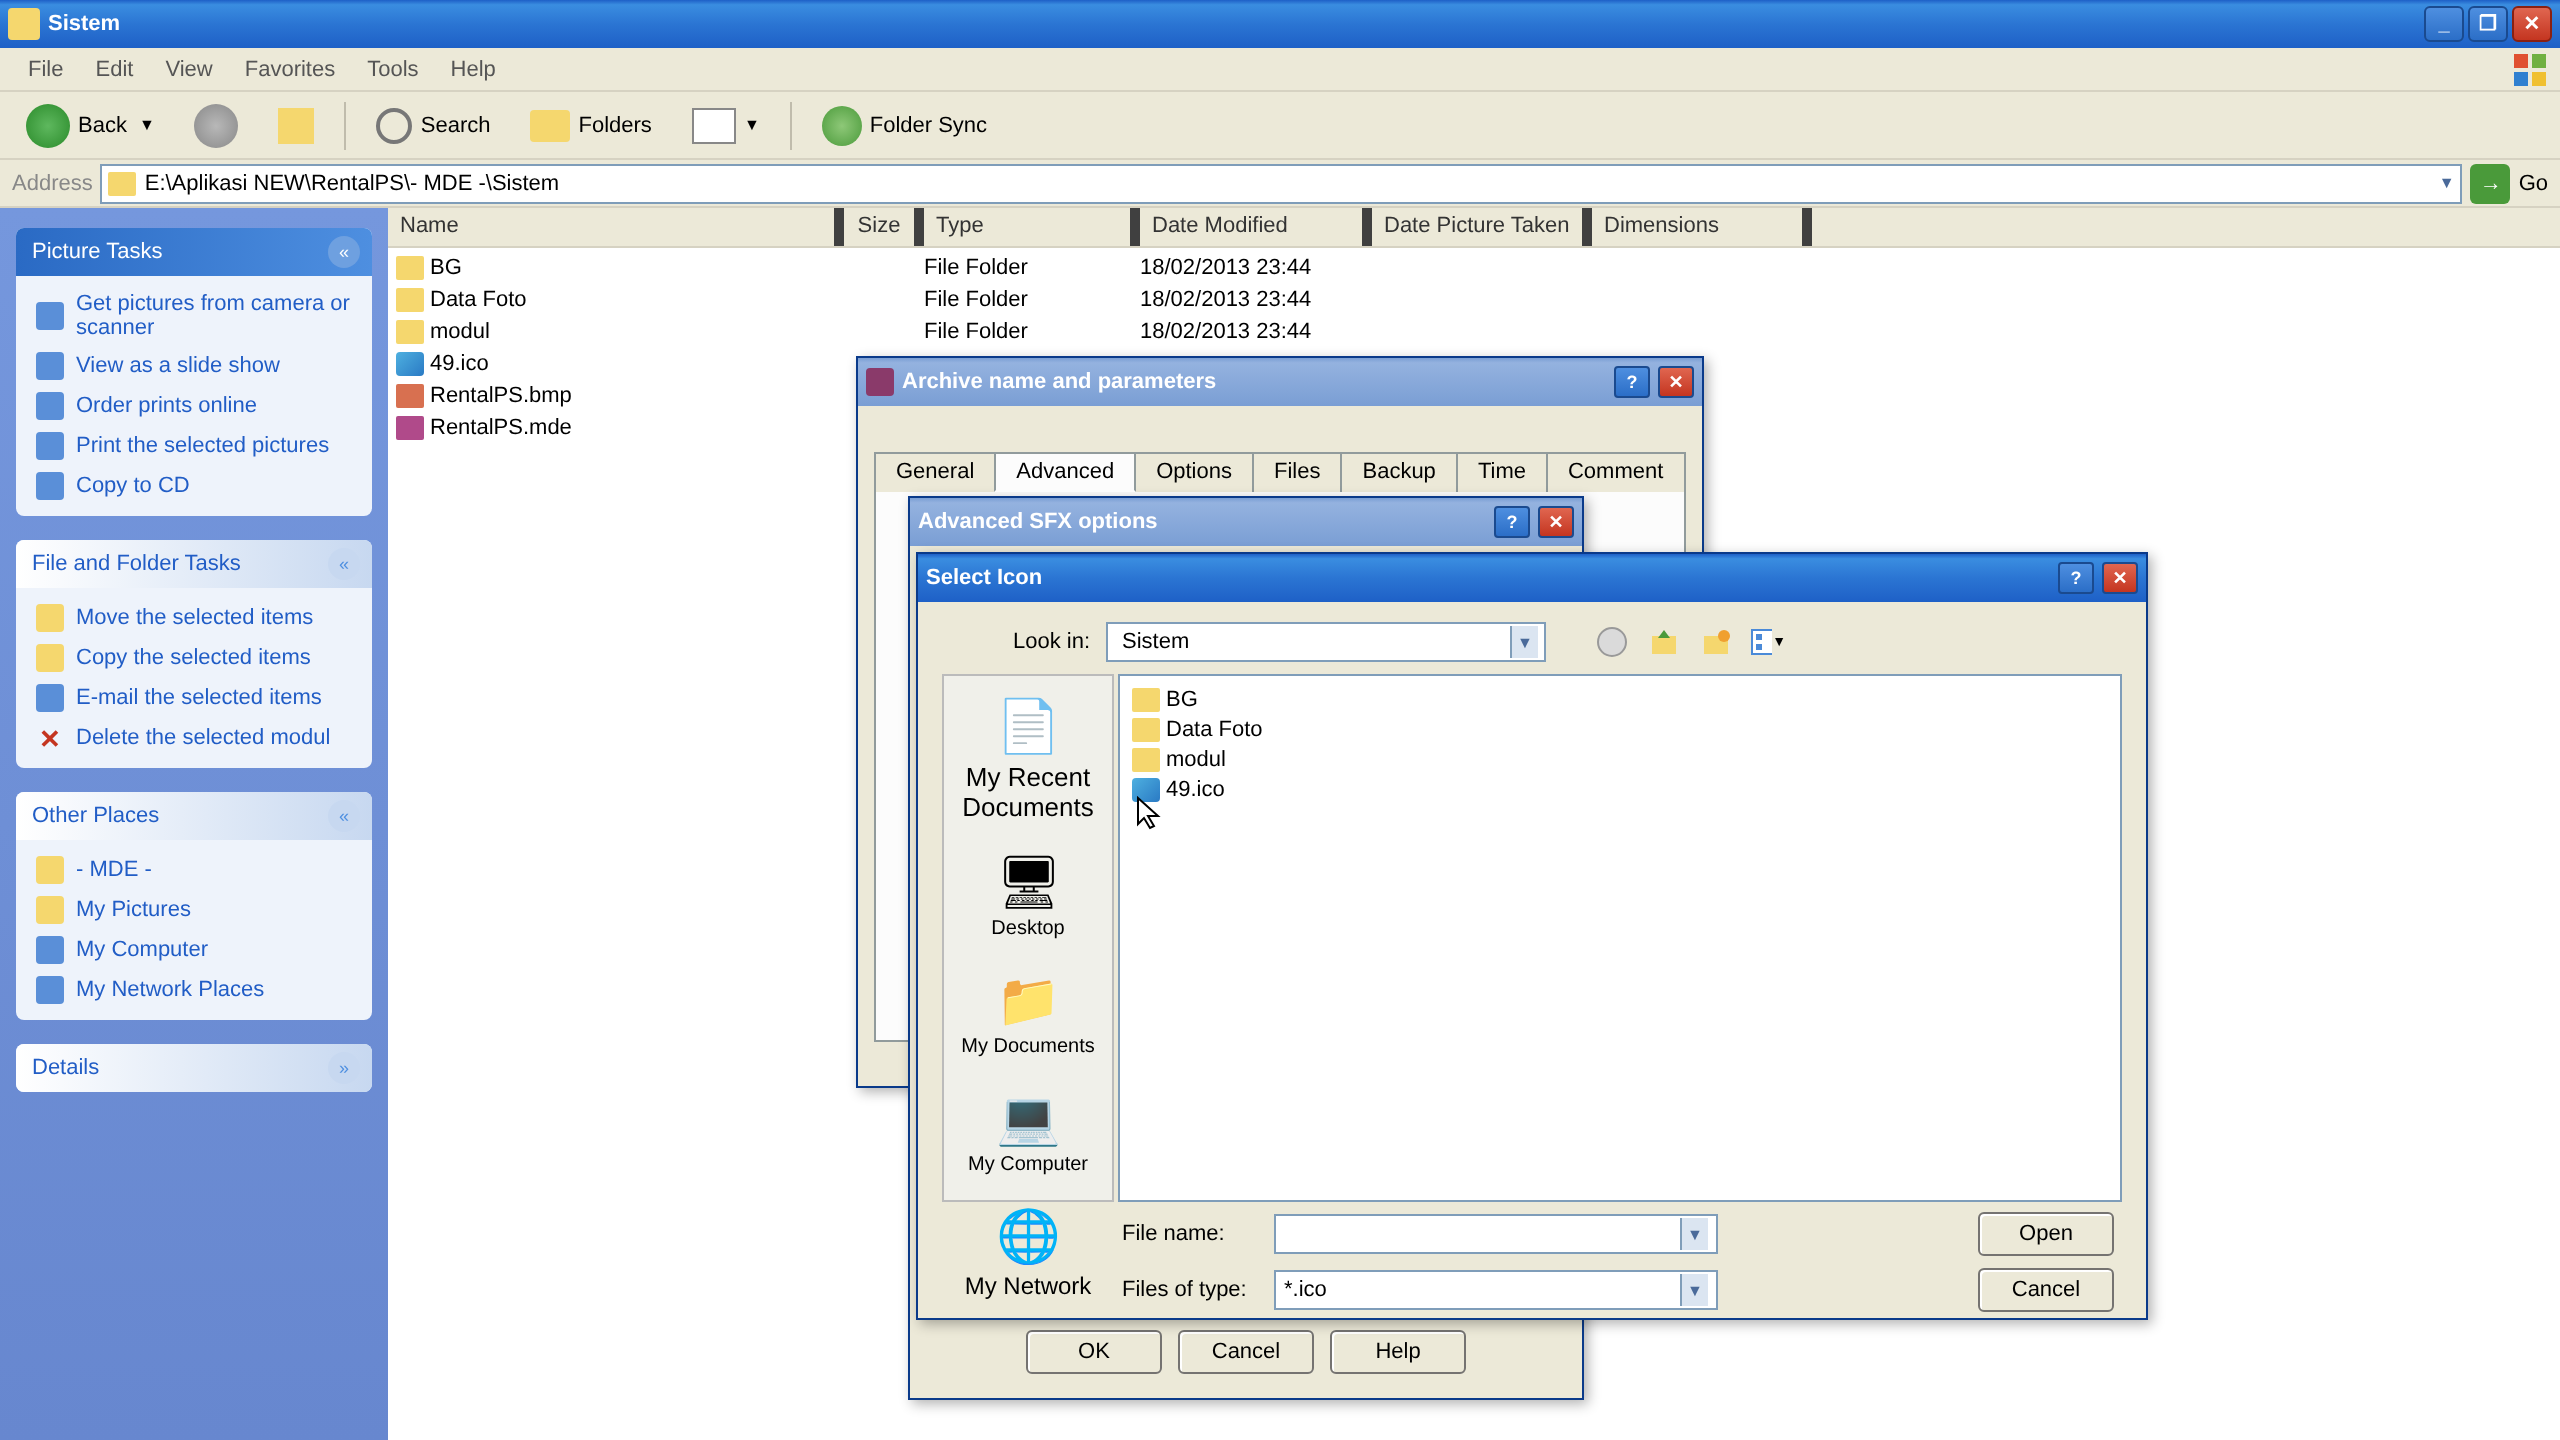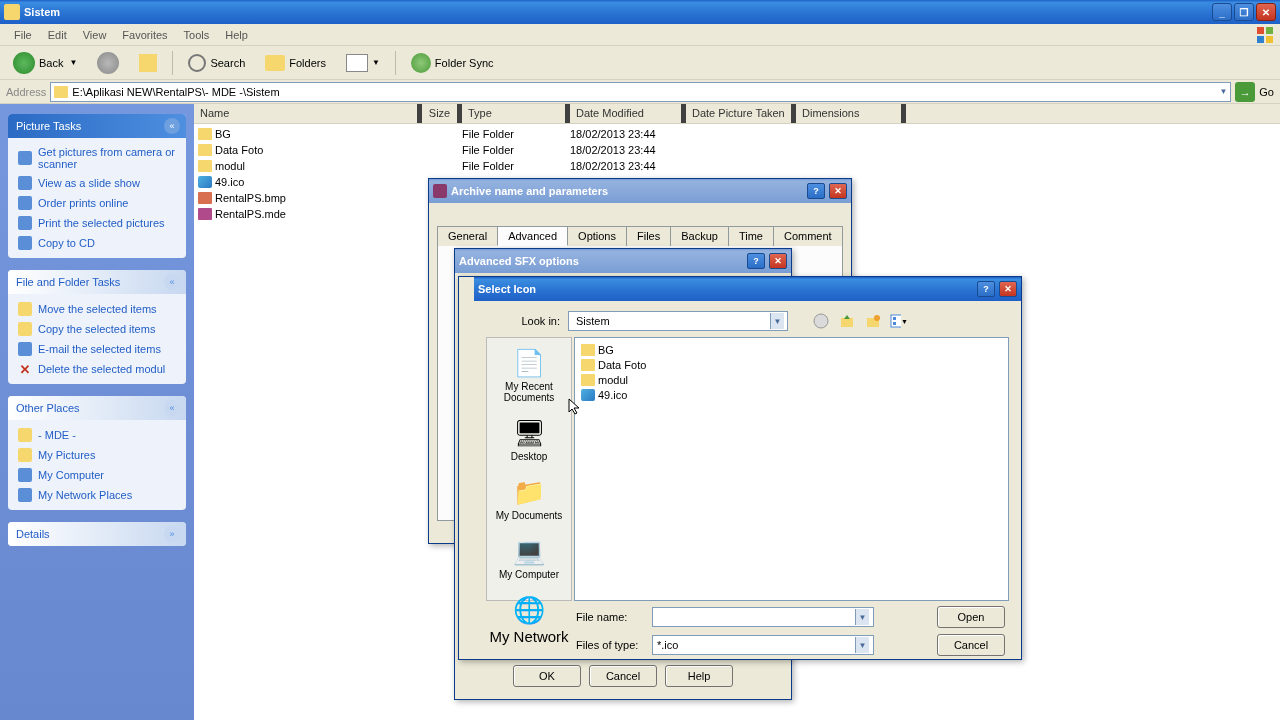--- a/index.html
+++ b/index.html
@@ -88,21 +88,21 @@
 .tab { padding:3px 10px; background:#ece9d8; border:1px solid #919b9c; border-bottom:none; position:relative; top:15px; margin-right:-1px; }
 .tab.active { background:#fcfcfc; z-index:2; border-bottom:1px solid #fcfcfc; }
 #dlg-archive .tabbody { margin:0 8px 8px; border:1px solid #919b9c; height:290px; background:#fcfcfc; }
 
 
 #dlg-sfx { left:454px; top:248px; width:338px; height:452px; }
 #dlg-sfx .sfxbtns { display:flex; justify-content:center; gap:8px; padding:8px; position:absolute; bottom:4px; left:0; right:0; }
 .stdbtn { width:68px; height:22px; background:#ece9d8; border:1px solid #757371; border-radius:3px; display:flex; align-items:center; justify-content:center; box-shadow:inset 1px 1px 0 #fff; }
 
 
-#dlg-icon { left:458px; top:276px; width:564px; height:384px;padding-left:15px; }
+#dlg-icon { left:458px; top:276px; width:616px; height:384px; }
 #dlg-icon .body { padding:6px; }
 .lookin { display:flex; align-items:center; gap:8px; padding:4px 8px; }
 .lookin .lbl { width:72px; text-align:right; }
 .lookcombo { flex:1; max-width:220px; height:20px; background:#fff; border:1px solid #7f9db9; display:flex; align-items:center; padding:0 3px; gap:4px; }
 .lookcombo .arrow { margin-left:auto; width:14px; height:16px; background:#dbe5f1; border-left:1px solid #7f9db9; display:flex; align-items:center; justify-content:center; font-size:8px; color:#4a6a9a; }
 .navicons { display:flex; gap:8px; margin-left:16px; }
 .navico { width:18px; height:18px; display:flex; align-items:center; justify-content:center; }
 
 .filebrowser { display:flex; height:264px; margin:2px 6px; }
 .places { width:86px; background:#f0f0ea; border:1px solid #bbb; display:flex; flex-direction:column; align-items:center; padding:6px 0; gap:8px; }
@@ -418,37 +418,37 @@
               <rect x="3" y="9" width="3" height="3" fill="#4a8ad8"></rect>
             </svg>
             <span style="font-size:7px">▼</span>
           </div>
       </div>
     </div>
     <div class="filebrowser">
       <div class="places" id="places">
           <div class="place">
             <div class="pico" style="font-size:26px;line-height:32px">📄</div>
-            <span style="font-size:10px">My Recent Documents</span>
+            <span style="font-size:13px">My Recent Documents</span>
           </div>
           <div class="place">
             <div class="pico" style="font-size:26px;line-height:32px">🖥</div>
             <span style="font-size:10px">Desktop</span>
           </div>
           <div class="place">
             <div class="pico" style="font-size:26px;line-height:32px">📁</div>
             <span style="font-size:10px">My Documents</span>
           </div>
           <div class="place">
             <div class="pico" style="font-size:26px;line-height:32px">💻</div>
             <span style="font-size:10px">My Computer</span>
           </div>
           <div class="place">
             <div class="pico" style="font-size:26px;line-height:32px">🌐</div>
-            <span style="font-size:15px">My Network</span>
+            <span style="font-size:12px">My Network</span>
           </div>
         </div>
       <div class="filearea" id="filearea">
           <div class="farow">
             <div class="fico folder"></div>
             <span>BG</span>
           </div>
           <div class="farow">
             <div class="fico folder"></div>
             <span>Data Foto</span>

